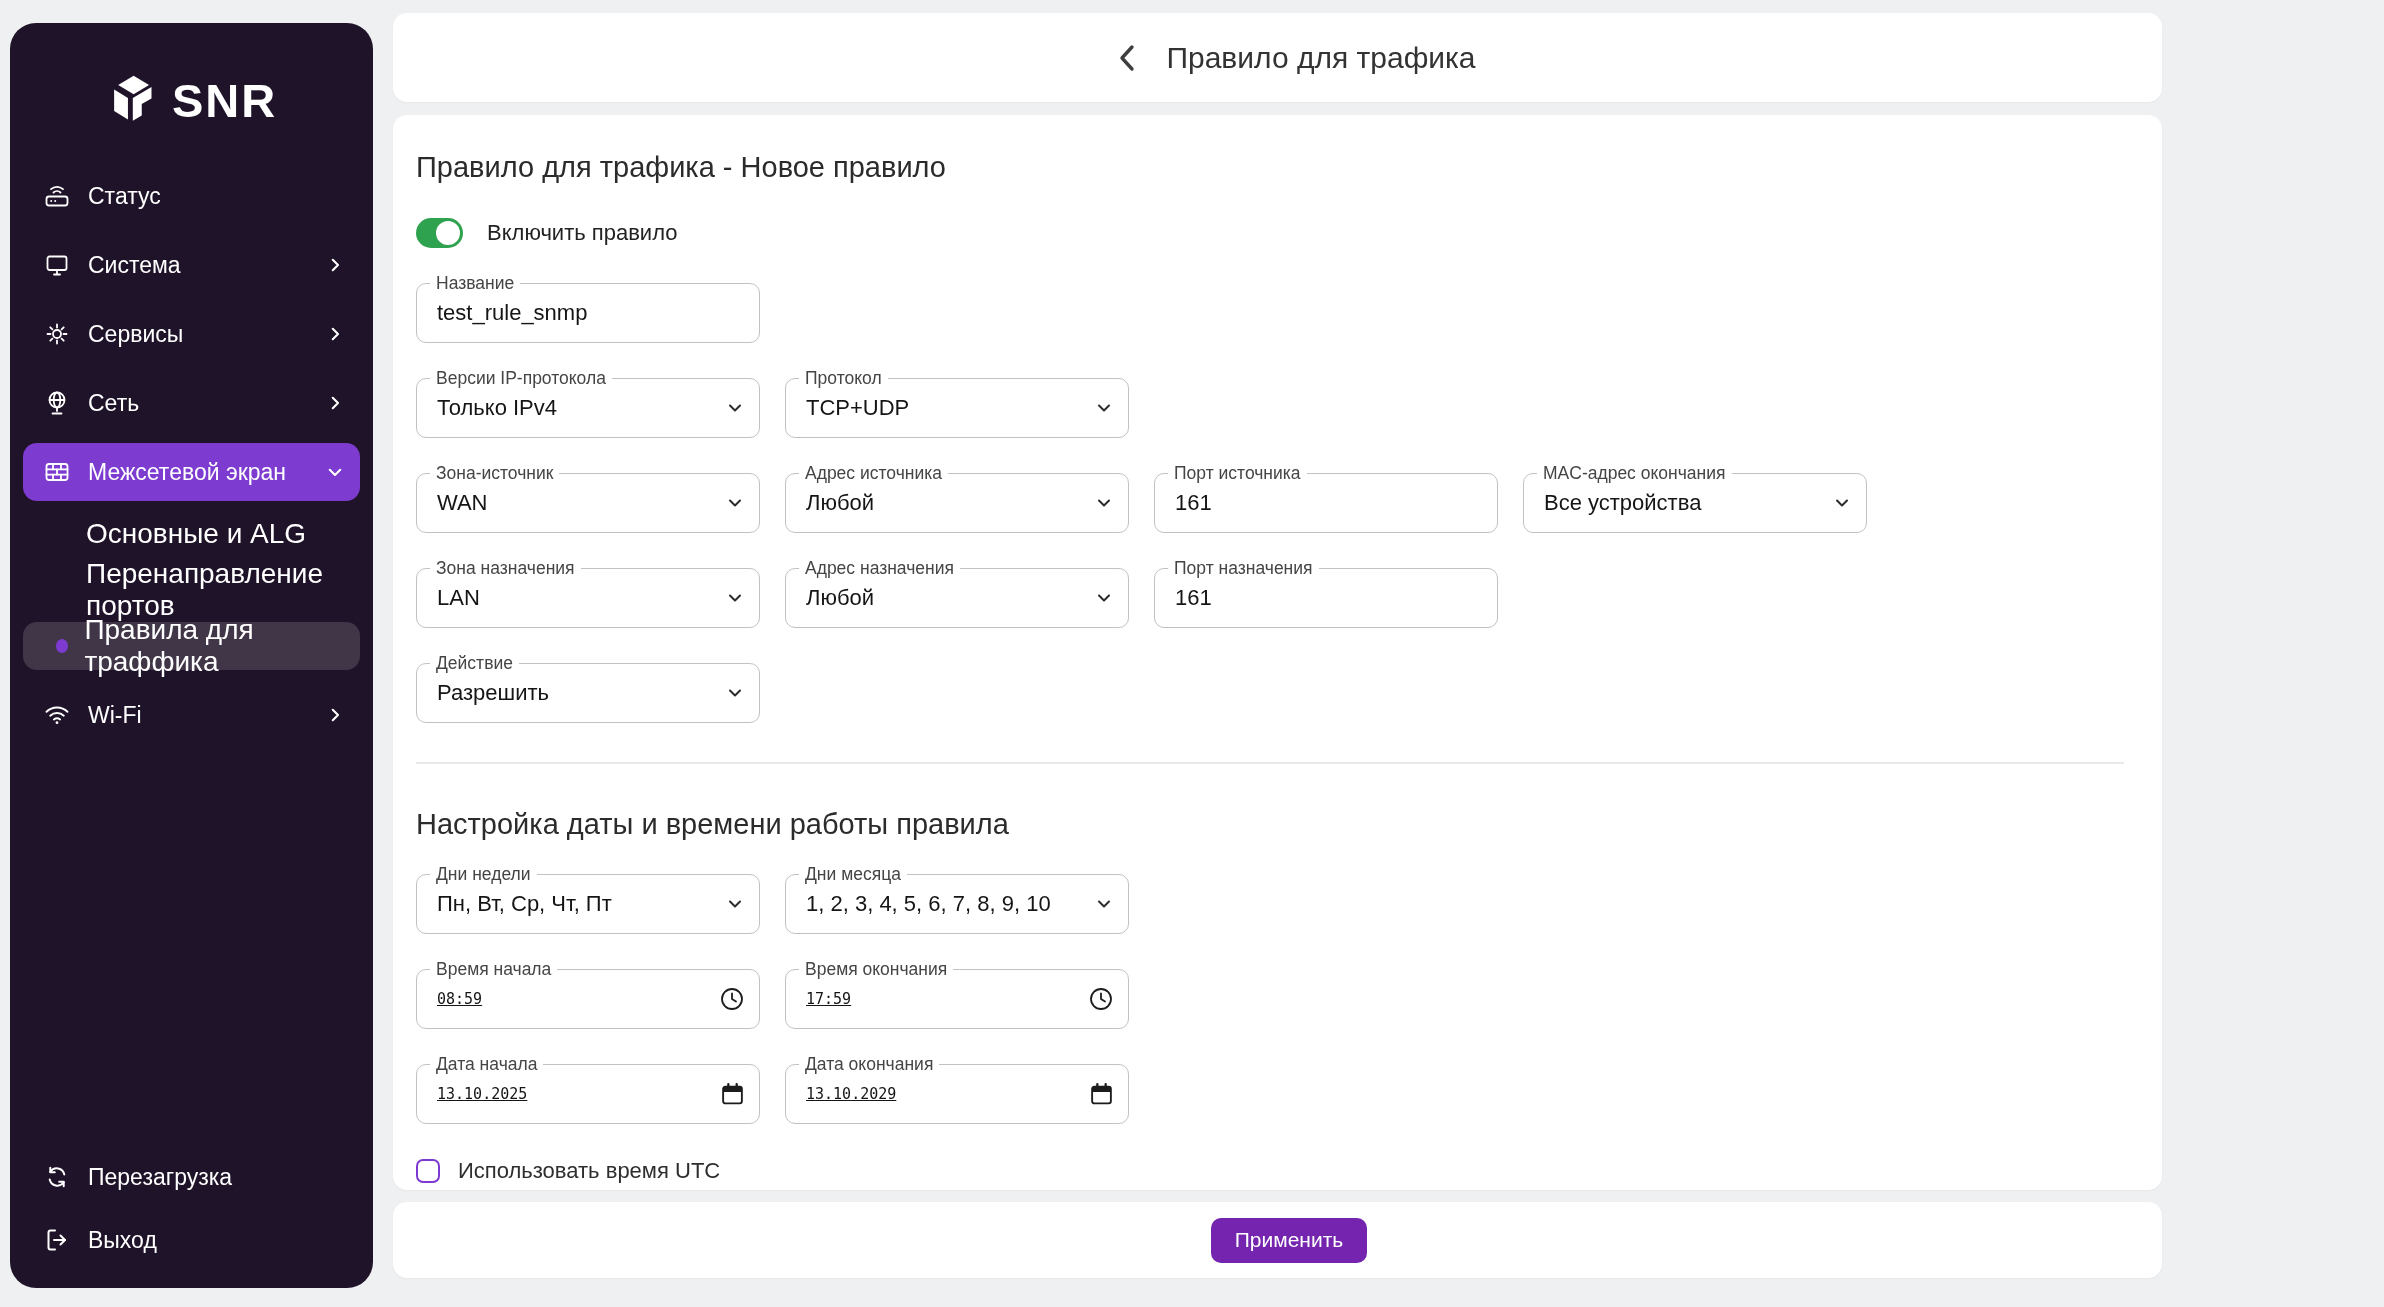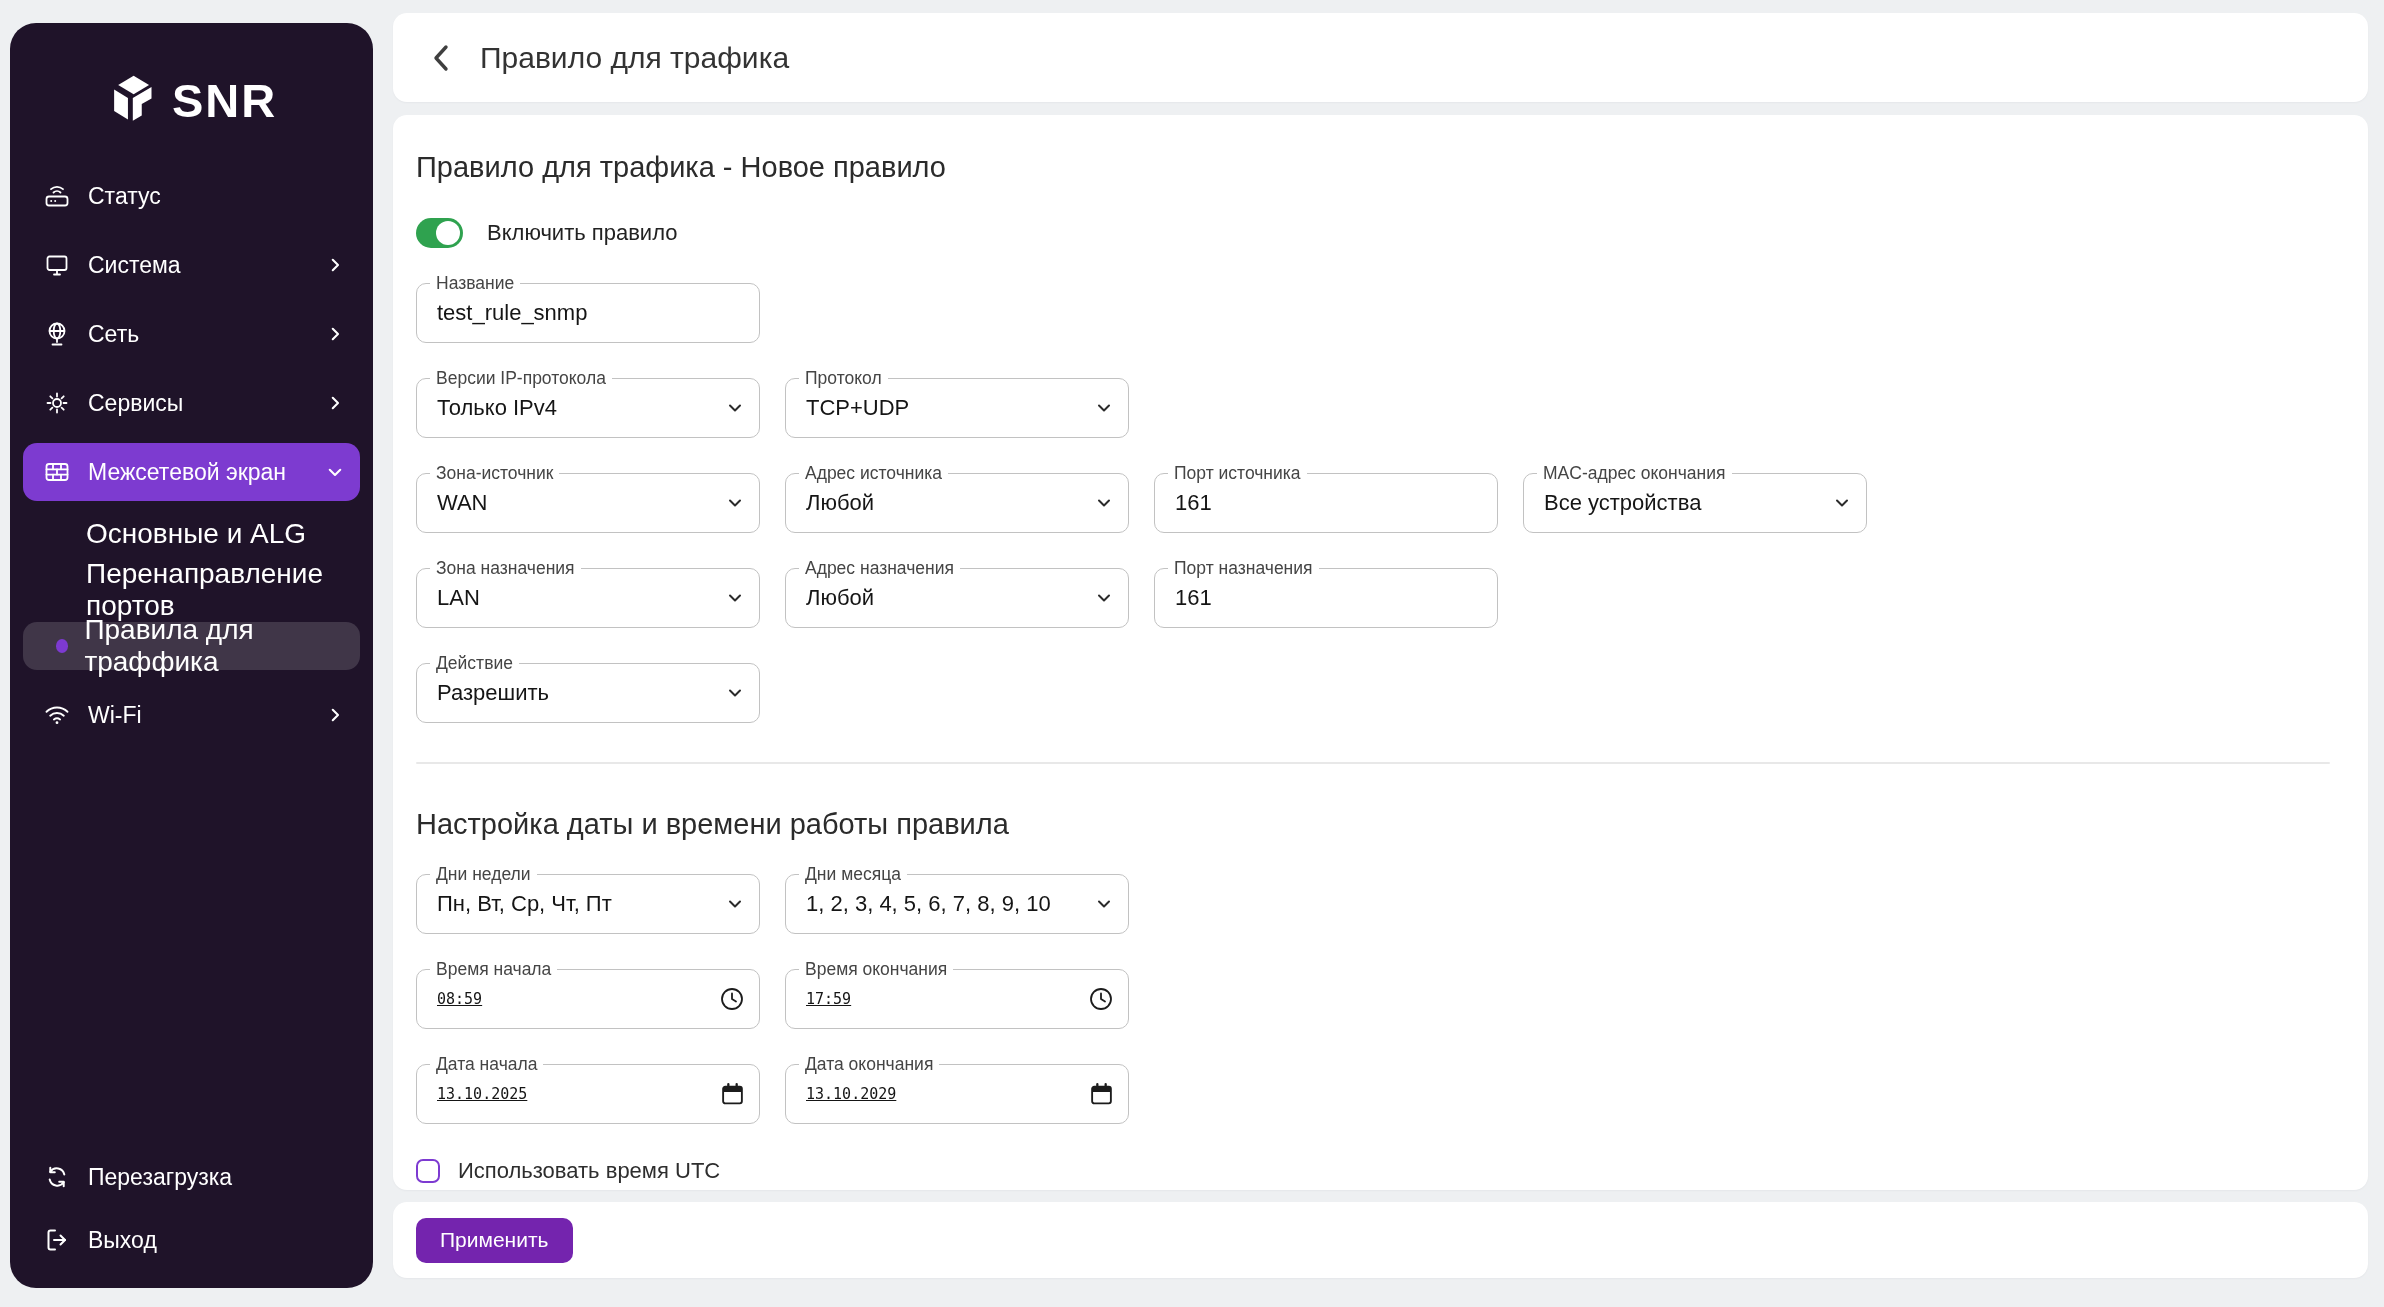--- a/index.html
+++ b/index.html
@@ -33,21 +33,21 @@
   .smi {
     display:flex; align-items:center; height:48px; border-radius:14px;
     padding-left:63px; font-size:28px; font-weight:400; cursor:pointer; margin-bottom:8px;
   }
   .smi.active { background:rgba(255,255,255,0.15); padding-left:33px; margin-bottom:16px; }
   .smi .dot { width:14px; height:14px; border-radius:50%; background:#7d3ad1; margin-right:16px; }
   .menu-bottom { margin-top:auto; padding:0 13px 14px 13px; display:flex; flex-direction:column; }
   .menu-bottom .mi { margin-bottom:5px; }
   
   .main { position:absolute; left:393px; top:0; width:1975px; height:1307px; }
-  .card { position:absolute; left:0; width:1975px; background:#fff; border-radius:14px; box-shadow:0 1px 2px rgba(30,20,50,0.04); }
+  .card { position:absolute; left:0; width:1769px; background:#fff; border-radius:14px; box-shadow:0 1px 2px rgba(30,20,50,0.04);justify-content:center; }
   .header-card { top:13px; height:89px; display:flex; align-items:center; padding-left:25px; }
   .back-btn { width:46px; height:46px; border:none; background:transparent; display:flex; align-items:center; justify-content:center; cursor:pointer; }
   .page-title { font-size:30px; font-weight:500; color:#333; margin-left:16px; }
   .content-card { top:115px; height:1075px; padding:34px 30px 0 23px; overflow:hidden; }
   .section-title { font-size:29px; font-weight:500; color:#2b2b2b; line-height:36px; }
   
   .toggle-row { margin-top:33px; display:flex; align-items:center; height:30px; }
   .toggle { width:47px; height:30px; border-radius:16px; background:#2fa24f; position:relative; cursor:pointer; flex:0 0 47px; }
   .toggle .knob { position:absolute; top:3px; right:3px; width:24px; height:24px; border-radius:50%; background:#fff; }
   .toggle-label { margin-left:24px; font-size:22px; color:#222; }
@@ -121,41 +121,41 @@
       <span class="chev">
         <svg width="18" height="18" viewBox="0 0 24 24" fill="none" stroke="#fff" stroke-width="2.8" stroke-linecap="round" stroke-linejoin="round">
             <path d="M9 5l7 7-7 7"></path>
           </svg>
       </span>
     </div>
 
     <div class="mi mb11">
       <span class="ic">
         <svg width="28" height="28" viewBox="0 0 28 28" fill="none" stroke="#fff" stroke-width="1.8" stroke-linecap="round" stroke-linejoin="round">
+          <circle cx="14" cy="14" r="4"></circle>
+          <path d="M14 4.5v3M14 20.5v3M4.5 14h3M20.5 14h3M7.3 7.3l2.1 2.1M18.6 18.6l2.1 2.1M20.7 7.3l-2.1 2.1M9.4 18.6l-2.1 2.1"></path>
+        </svg>
+      </span>
+      <span class="lbl">Сервисы</span>
+      <span class="chev">
+        <svg width="18" height="18" viewBox="0 0 24 24" fill="none" stroke="#fff" stroke-width="2.8" stroke-linecap="round" stroke-linejoin="round">
+            <path d="M9 5l7 7-7 7"></path>
+          </svg>
+      </span>
+    </div>
+
+    <div class="mi mb11">
+      <span class="ic">
+        <svg width="28" height="28" viewBox="0 0 28 28" fill="none" stroke="#fff" stroke-width="1.8" stroke-linecap="round" stroke-linejoin="round">
           <circle cx="14" cy="11" r="7.5"></circle>
           <ellipse cx="14" cy="11" rx="3.3" ry="7.5"></ellipse>
           <path d="M6.7 11h14.6M14 18.5v3.5M9.5 24.5h9"></path>
         </svg>
       </span>
       <span class="lbl">Сеть</span>
-      <span class="chev">
-        <svg width="18" height="18" viewBox="0 0 24 24" fill="none" stroke="#fff" stroke-width="2.8" stroke-linecap="round" stroke-linejoin="round">
-            <path d="M9 5l7 7-7 7"></path>
-          </svg>
-      </span>
-    </div>
-
-    <div class="mi mb11">
-      <span class="ic">
-        <svg width="28" height="28" viewBox="0 0 28 28" fill="none" stroke="#fff" stroke-width="1.8" stroke-linecap="round" stroke-linejoin="round">
-          <circle cx="14" cy="14" r="4"></circle>
-          <path d="M14 4.5v3M14 20.5v3M4.5 14h3M20.5 14h3M7.3 7.3l2.1 2.1M18.6 18.6l2.1 2.1M20.7 7.3l-2.1 2.1M9.4 18.6l-2.1 2.1"></path>
-        </svg>
-      </span>
-      <span class="lbl">Сервисы</span>
       <span class="chev">
         <svg width="18" height="18" viewBox="0 0 24 24" fill="none" stroke="#fff" stroke-width="2.8" stroke-linecap="round" stroke-linejoin="round">
             <path d="M9 5l7 7-7 7"></path>
           </svg>
       </span>
     </div>
 
     <div class="mi sel">
       <span class="ic">
         <svg width="28" height="28" viewBox="0 0 28 28" fill="none" stroke="#fff" stroke-width="1.8" stroke-linecap="round" stroke-linejoin="round">

